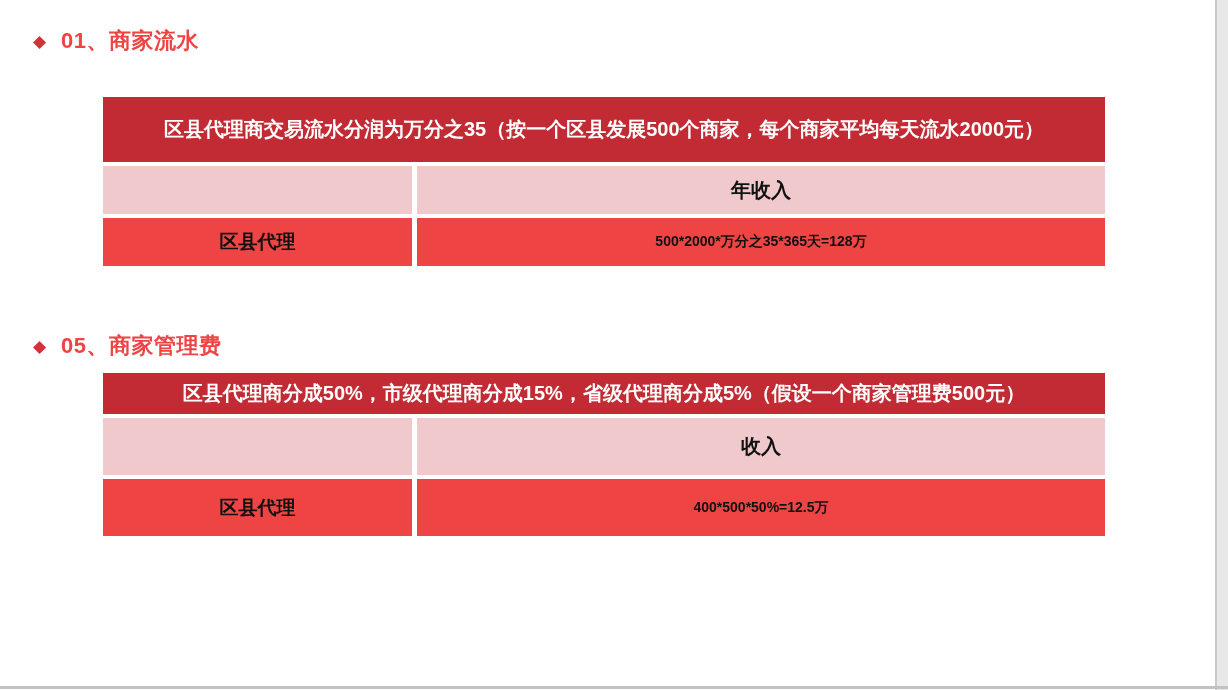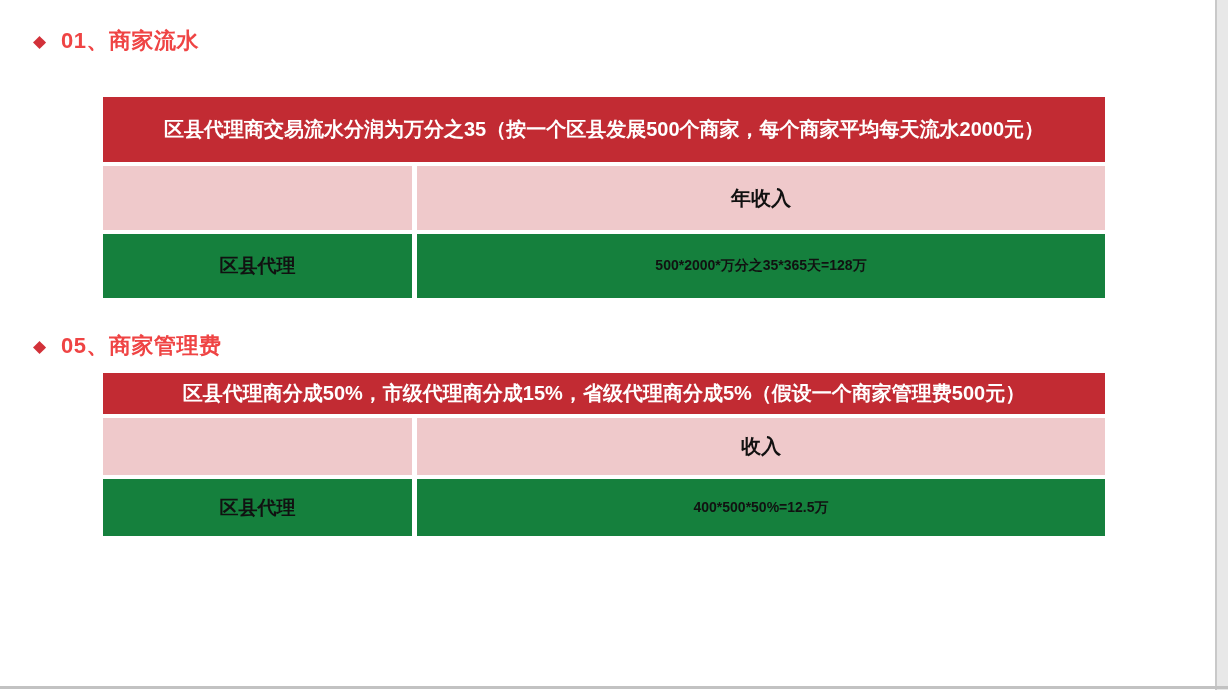--- a/index.html
+++ b/index.html
@@ -40,31 +40,31 @@
   #table-2 { top: 373px; }
 
   .banner {
     background: #c22b33; color: #ffffff;
     display: flex; align-items: center; justify-content: center;
     font-size: 20px; font-weight: bold; white-space: nowrap;
   }
   #table-1 .banner { height: 65px; }
   #table-2 .banner { height: 41px; }
 
-  .t-row { display: flex; gap: 5px; height: 64px; }
+  .t-row { display: flex; gap: 5px; height: 48px; }
   #table-2 .t-row { height: 57px; }
   .cell {
     display: flex; align-items: center; justify-content: center;
     font-weight: bold; color: #111111;
   }
   .cell.label { width: 309px; font-size: 19px; }
   .cell.value { flex: 1; font-size: 14px; }
   .cell.header-cell { font-size: 20px; }
   .medium .cell { background: #efc9cb; }
-  .light .cell { background: #15803d; }
+  .light .cell { background: #ef4444; }
 
   
   .right-line {
     position: absolute; top: 0; left: 1215px; width: 2px; height: 690px;
     background: #c9c9c9;
   }
   .right-strip {
     position: absolute; top: 0; left: 1217px; width: 11px; height: 690px;
     background: #e8e8e8;
   }

